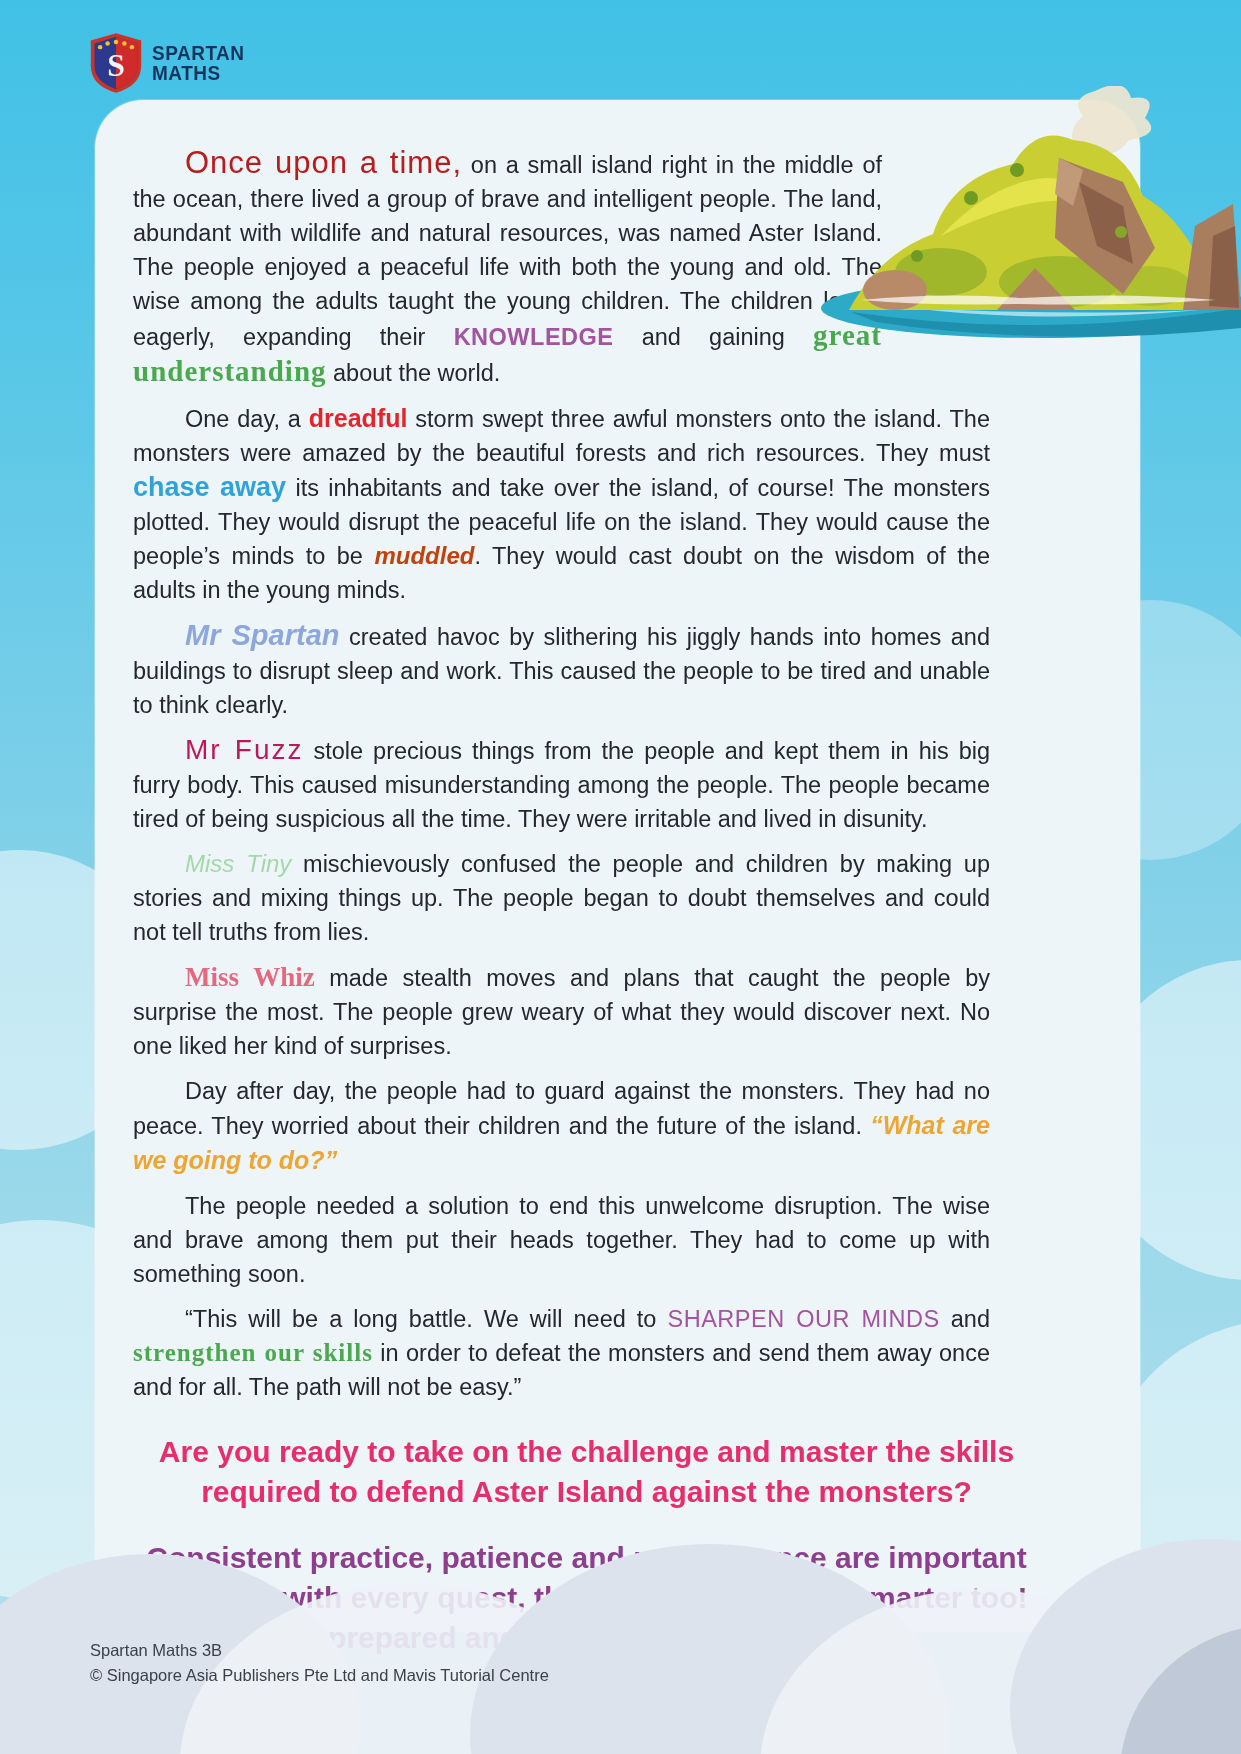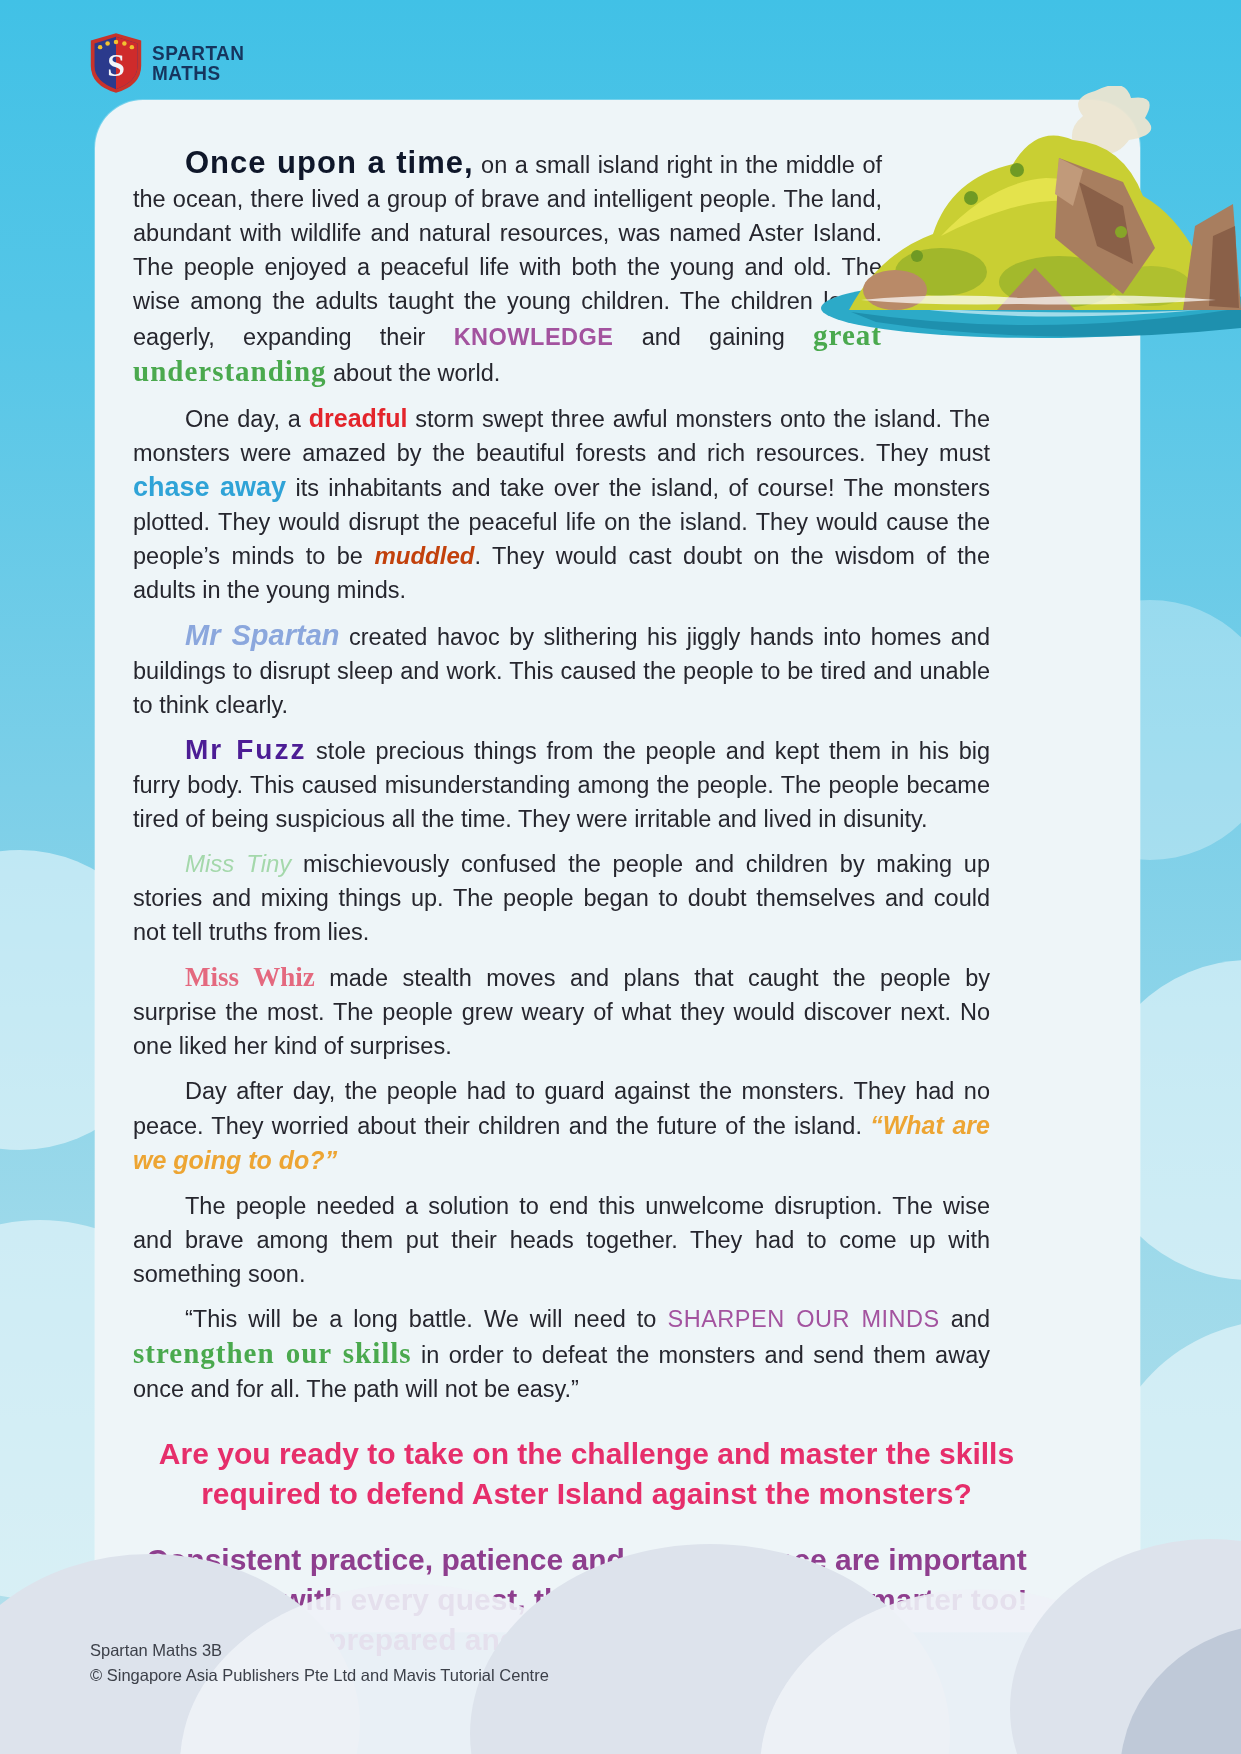--- a/index.html
+++ b/index.html
@@ -25,33 +25,33 @@
     box-shadow:0 0 0 1px rgba(255,255,255,.25);
   }
   .panel-inner{position:relative;padding:46px 150px 0 38px;}
   
   .island{position:absolute;right:0;top:86px;width:420px;height:258px;z-index:4;pointer-events:none;}
   .island-spacer{float:right;width:108px;height:178px;}
   
   .story{color:#26262e;font-size:23.5px;line-height:34px;}
   .para{margin:0 0 11px 0;text-align:justify;text-indent:52px;}
   .para span{white-space:pre-wrap;}
-  .sg-once{color:#0f172a;font-weight:bold;font-size:31px;letter-spacing:1px;}
+  .sg-once{color:#b91c1c;font-weight:normal;font-size:31px;letter-spacing:1px;}
   .sg-knowledge{color:#a3539f;font-weight:bold;letter-spacing:.5px;}
   .sg-great{color:#4aa94e;font-weight:bold;font-family:"Liberation Serif",serif;font-size:29px;letter-spacing:1px;}
   .sg-dreadful{color:#e3242b;font-weight:bold;font-size:25px;}
   .sg-chase{color:#2fa3d7;font-weight:bold;font-size:27px;}
   .sg-muddled{color:#c2410c;font-weight:bold;font-style:italic;font-size:24px;margin-top:24px;}
   .sg-wiggles{color:#8ba7dd;font-weight:bold;font-style:italic;font-size:29px;}
-  .sg-fuzz{color:#4c1d95;font-weight:bold;letter-spacing:2px;font-size:28px;}
+  .sg-fuzz{color:#be185d;font-weight:normal;letter-spacing:2px;font-size:28px;}
   .sg-tiny{color:#a4d8ab;font-weight:normal;font-style:italic;font-size:24px;}
   .sg-whiz{color:#e4697f;font-weight:bold;font-family:"Liberation Serif",serif;font-size:27px;}
   .sg-orange{color:#eda533;font-weight:bold;font-style:italic;font-size:25px;}
   .sg-sharpen{color:#a3539f;font-weight:normal;letter-spacing:.5px;}
-  .sg-strengthen{color:#4aa94e;font-weight:bold;font-family:"Liberation Serif",serif;font-size:29px;letter-spacing:1px;}
+  .sg-strengthen{color:#4aa94e;font-weight:bold;font-family:"Liberation Serif",serif;font-size:25px;letter-spacing:1px;}
   
   .headings{margin-top:28px;}
   .headline{text-align:center;font-weight:bold;font-size:30px;line-height:40px;text-indent:0;margin:0 -60px 26px -10px;}
   .hl-pink{color:#e62e6b;}
   .hl-purple{color:#8e3e8e;}
   
   .footer{position:absolute;left:90px;top:1638px;z-index:8;color:#3c4049;font-size:16.5px;line-height:25px;}
   
   .cloudband{position:absolute;left:0;bottom:0;width:1241px;height:260px;overflow:hidden;z-index:3;pointer-events:none;}
 </style>

